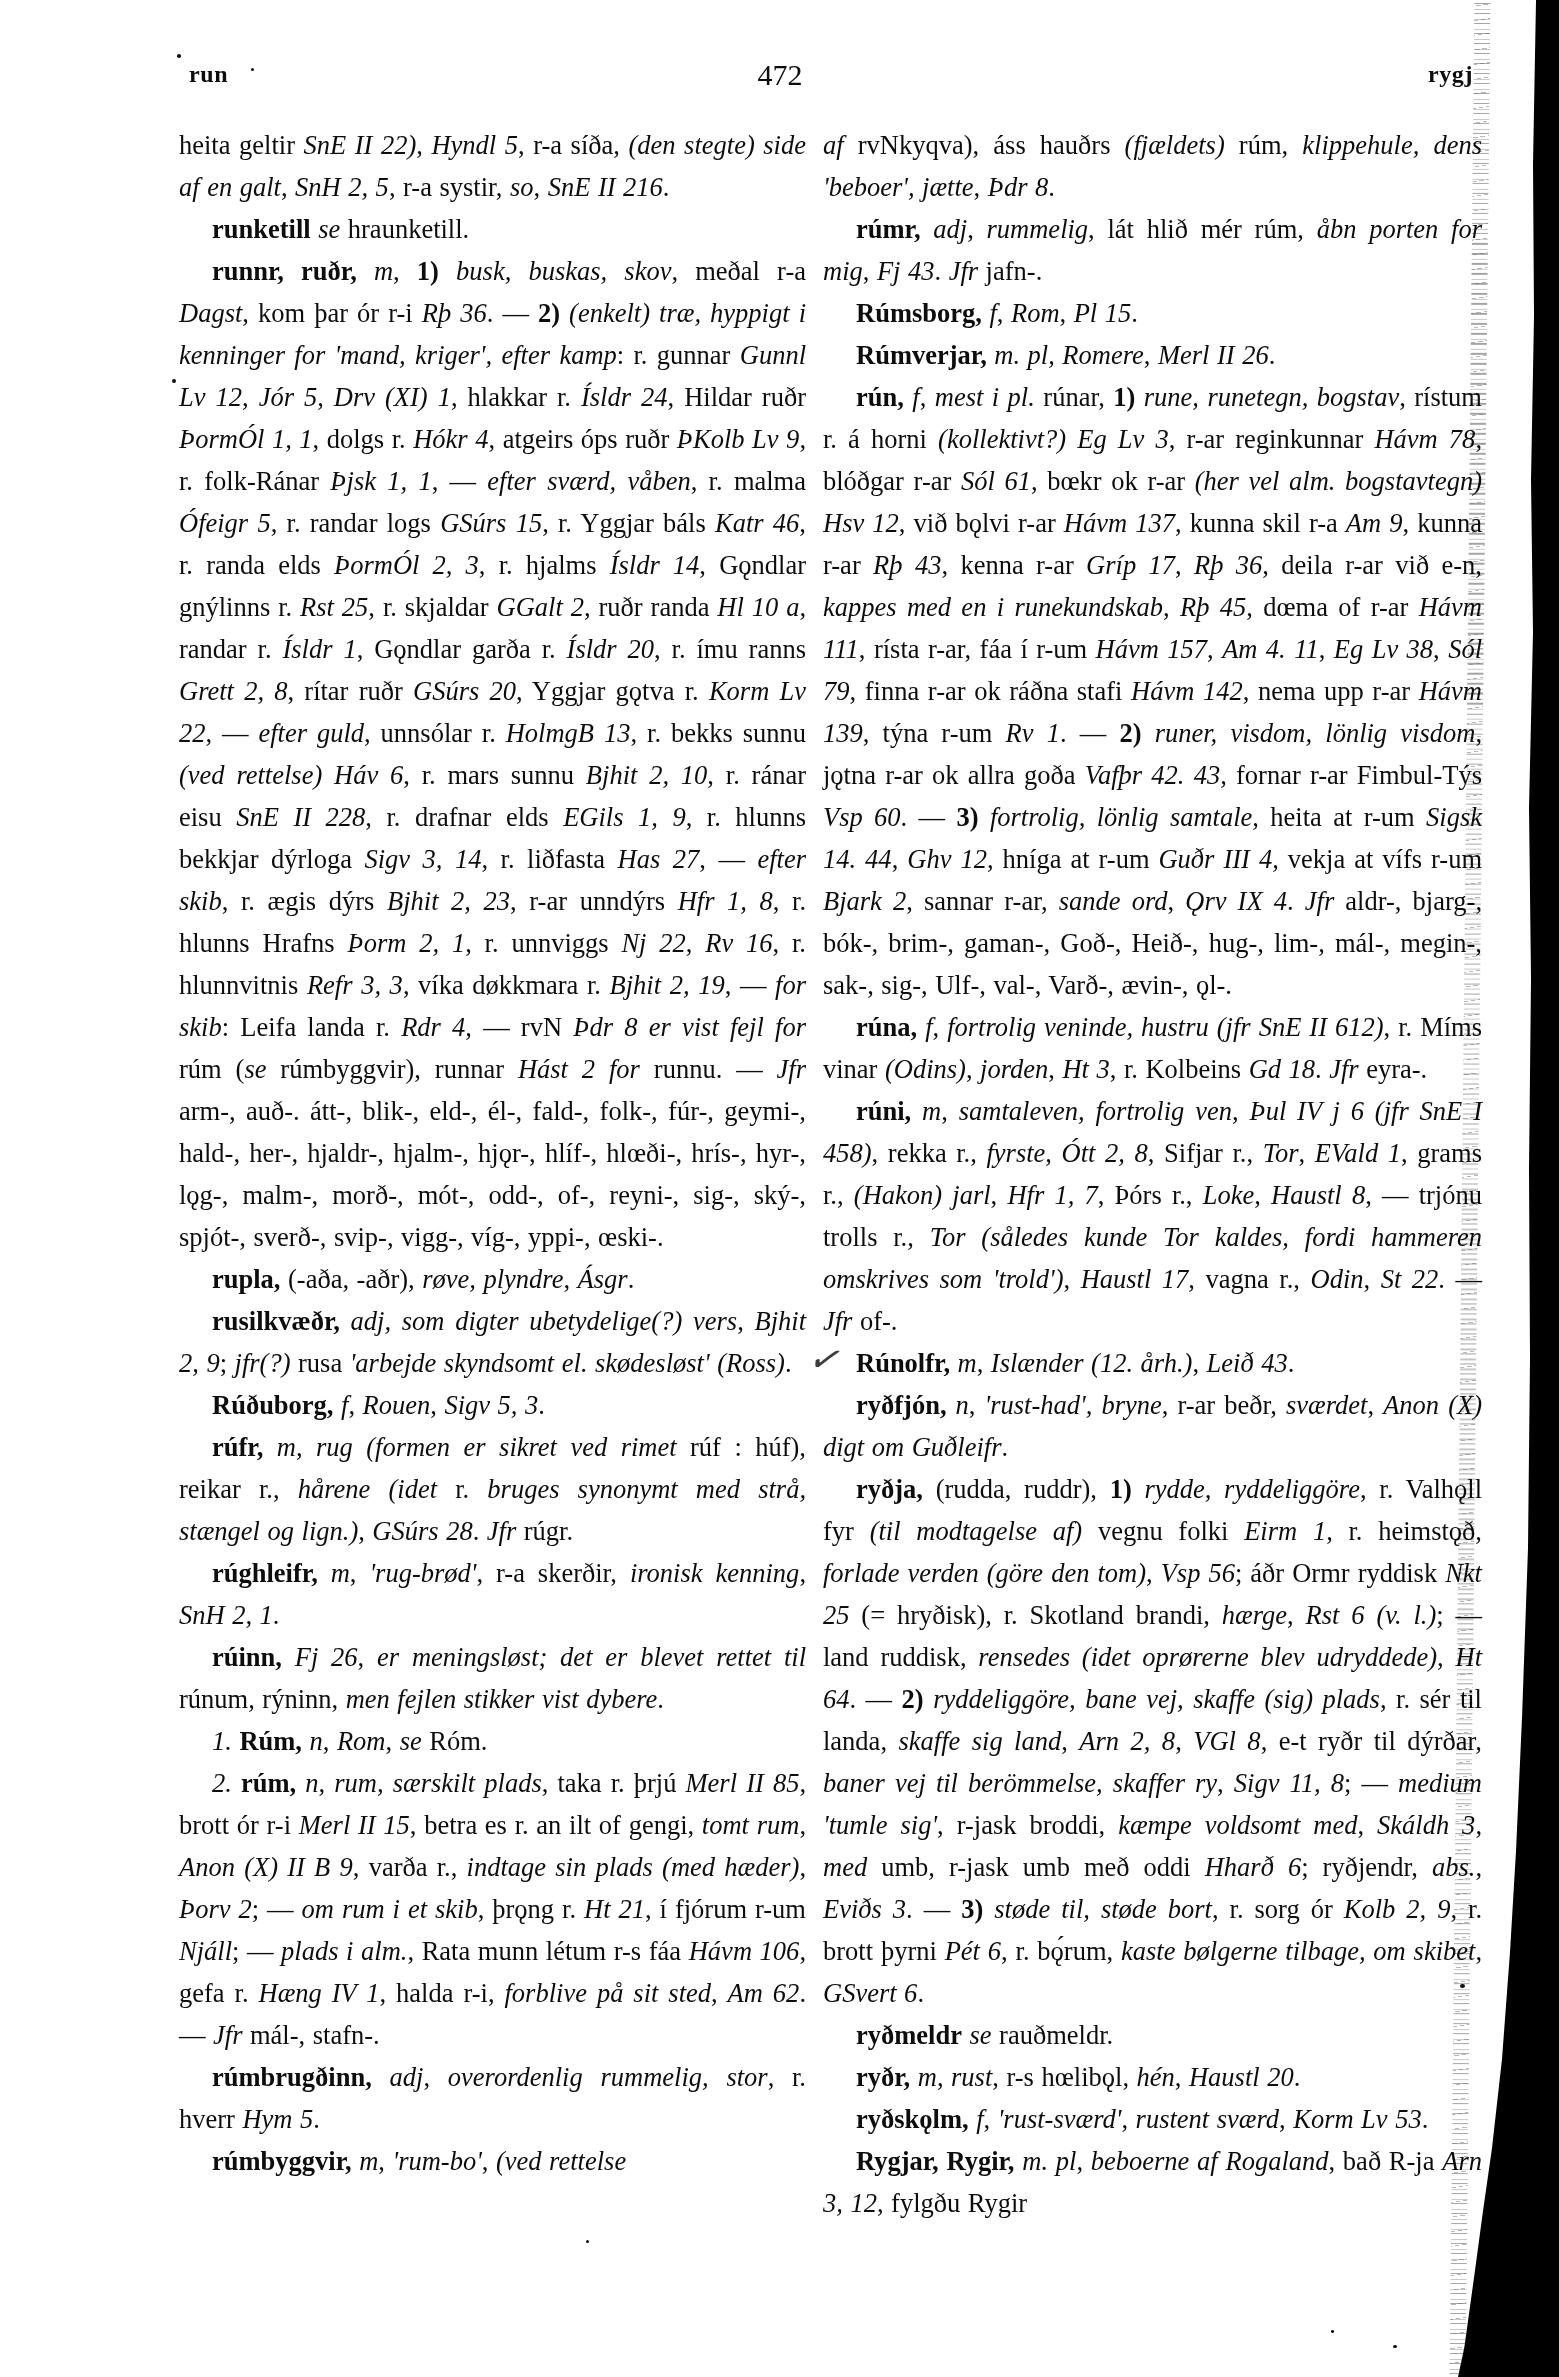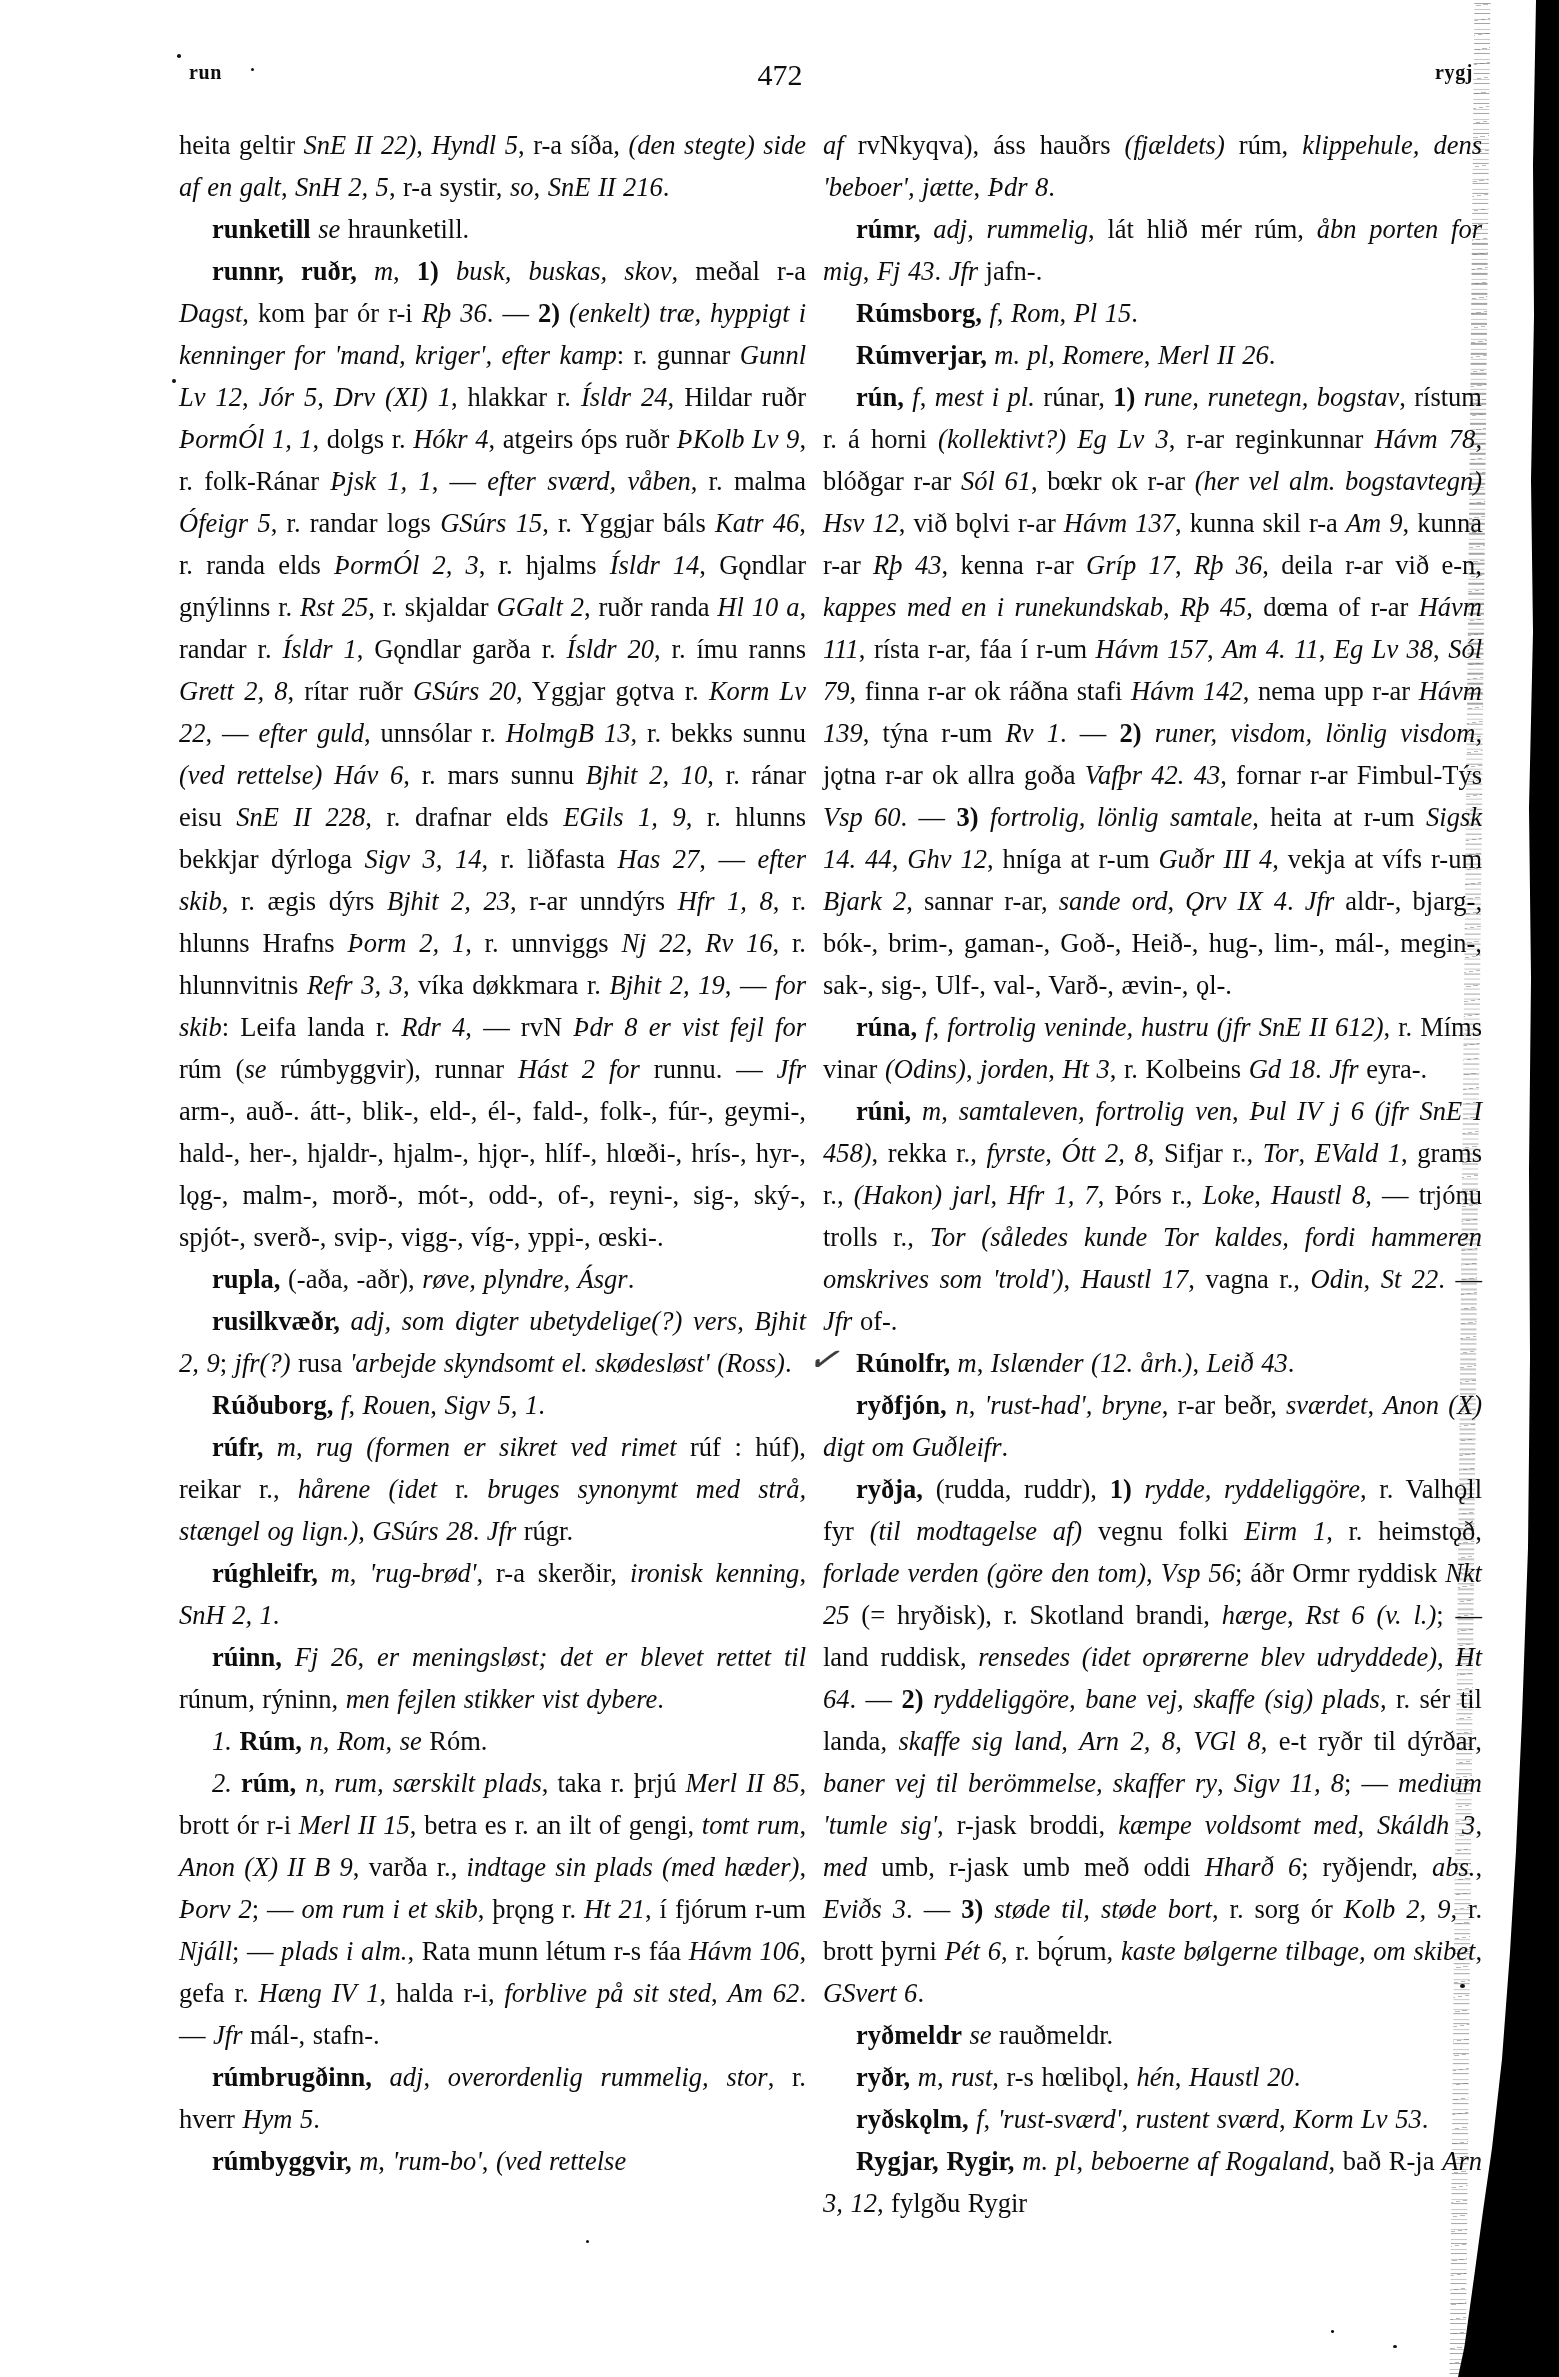--- a/index.html
+++ b/index.html
@@ -7,21 +7,21 @@
     position:relative;
     width:1560px; height:2377px;
     background:#ffffff;
     color:#0d0d0d;
     font-family:"Liberation Serif","DejaVu Serif",serif;
     overflow:hidden;
   }
   
   .runhead-word {
     position:absolute; top:61px;
-    font-size:20px; font-weight:bold; letter-spacing:0.6px;
+    font-size:24px; font-weight:bold; letter-spacing:0.6px;
   }
   .runhead-left  { left:189px; }
   .runhead-right { right:87px;font-family:Liberation Serif, serif; }
   .runhead-num   {
     position:absolute; top:58px; left:0; width:1560px;
     text-align:center; font-size:30px; font-weight:normal;
   }
   
   .col {
     position:absolute; top:124px;
@@ -77,21 +77,21 @@
   <span class="runhead-num">472</span>
 
   <span class="runhead-word runhead-right">rygj</span>
 
   <div class="col col-left">
       <p class="entry">heita geltir <i>SnE II 22)</i>, <i>Hyndl 5</i>, r-a síða, <i>(den stegte) side af en galt</i>, <i>SnH 2, 5</i>, r-a systir, <i>so</i>, <i>SnE II 216</i>.</p>
       <p class="entry ind"><b>runketill</b> <i>se</i> hraunketill.</p>
       <p class="entry ind"><b>runnr, ruðr,</b> <i>m</i>, <b>1)</b> <i>busk, buskas, skov</i>, meðal r-a <i>Dagst</i>, kom þar ór r-i <i>Rþ 36</i>. — <b>2)</b> <i>(enkelt) træ, hyppigt i kenninger for 'mand, kriger', efter kamp</i>: r. gunnar <i>Gunnl Lv 12</i>, <i>Jór 5</i>, <i>Drv (XI) 1</i>, hlakkar r. <i>Ísldr 24</i>, Hildar ruðr <i>ÞormÓl 1, 1</i>, dolgs r. <i>Hókr 4</i>, atgeirs óps ruðr <i>ÞKolb Lv 9</i>, r. folk-Ránar <i>Þjsk 1, 1</i>, — <i>efter sværd, våben</i>, r. malma <i>Ófeigr 5</i>, r. randar logs <i>GSúrs 15</i>, r. Yggjar báls <i>Katr 46</i>, r. randa elds <i>ÞormÓl 2, 3</i>, r. hjalms <i>Ísldr 14</i>, Gǫndlar gnýlinns r. <i>Rst 25</i>, r. skjaldar <i>GGalt 2</i>, ruðr randa <i>Hl 10 a</i>, randar r. <i>Ísldr 1</i>, Gǫndlar garða r. <i>Ísldr 20</i>, r. ímu ranns <i>Grett 2, 8</i>, rítar ruðr <i>GSúrs 20</i>, Yggjar gǫtva r. <i>Korm Lv 22</i>, — <i>efter guld</i>, unnsólar r. <i>HolmgB 13</i>, r. bekks sunnu <i>(ved rettelse) Háv 6</i>, r. mars sunnu <i>Bjhit 2, 10</i>, r. ránar eisu <i>SnE II 228</i>, r. drafnar elds <i>EGils 1, 9</i>, r. hlunns bekkjar dýrloga <i>Sigv 3, 14</i>, r. liðfasta <i>Has 27</i>, — <i>efter skib</i>, r. ægis dýrs <i>Bjhit 2, 23</i>, r-ar unndýrs <i>Hfr 1, 8</i>, r. hlunns Hrafns <i>Þorm 2, 1</i>, r. unnviggs <i>Nj 22</i>, <i>Rv 16</i>, r. hlunnvitnis <i>Refr 3, 3</i>, víka døkkmara r. <i>Bjhit 2, 19</i>, — <i>for skib</i>: Leifa landa r. <i>Rdr 4</i>, — rvN <i>Þdr 8</i> <i>er vist fejl for</i> rúm (<i>se</i> rúmbyggvir), runnar <i>Hást 2</i> <i>for</i> runnu. — <i>Jfr</i> arm-, auð-. átt-, blik-, eld-, él-, fald-, folk-, fúr-, geymi-, hald-, her-, hjaldr-, hjalm-, hjǫr-, hlíf-, hlœði-, hrís-, hyr-, lǫg-, malm-, morð-, mót-, odd-, of-, reyni-, sig-, ský-, spjót-, sverð-, svip-, vigg-, víg-, yppi-, œski-.</p>
       <p class="entry ind"><b>rupla,</b> (-aða, -aðr), <i>røve, plyndre</i>, <i>Ásgr</i>.</p>
       <p class="entry ind"><b>rusilkvæðr,</b> <i>adj, som digter ubetydelige(?) vers</i>, <i>Bjhit 2, 9</i>; <i>jfr(?)</i> rusa <i>'arbejde skyndsomt el. skødesløst' (Ross)</i>.</p>
-      <p class="entry ind"><b>Rúðuborg,</b> <i>f</i>, <i>Rouen</i>, <i>Sigv 5, 1</i>.</p>
+      <p class="entry ind"><b>Rúðuborg,</b> <i>f</i>, <i>Rouen</i>, <i>Sigv 5, 3</i>.</p>
       <p class="entry ind"><b>rúfr,</b> <i>m</i>, <i>rug (formen er sikret ved rimet</i> rúf : húf), reikar r., <i>hårene (idet</i> r. <i>bruges synonymt med strå, stængel og lign.)</i>, <i>GSúrs 28</i>. <i>Jfr</i> rúgr.</p>
       <p class="entry ind"><b>rúghleifr,</b> <i>m</i>, <i>'rug-brød'</i>, r-a skerðir, <i>ironisk kenning</i>, <i>SnH 2, 1</i>.</p>
       <p class="entry ind"><b>rúinn,</b> <i>Fj 26</i>, <i>er meningsløst; det er blevet rettet til</i> rúnum, rýninn, <i>men fejlen stikker vist dybere</i>.</p>
       <p class="entry ind"><i>1.</i> <b>Rúm,</b> <i>n</i>, <i>Rom</i>, <i>se</i> Róm.</p>
       <p class="entry ind"><i>2.</i> <b>rúm,</b> <i>n</i>, <i>rum, særskilt plads</i>, taka r. þrjú <i>Merl II 85</i>, brott ór r-i <i>Merl II 15</i>, betra es r. an ilt of gengi, <i>tomt rum</i>, <i>Anon (X) II B 9</i>, varða r., <i>indtage sin plads (med hæder)</i>, <i>Þorv 2</i>; — <i>om rum i et skib</i>, þrǫng r. <i>Ht 21</i>, í fjórum r-um <i>Njáll</i>; — <i>plads i alm.</i>, Rata munn létum r-s fáa <i>Hávm 106</i>, gefa r. <i>Hæng IV 1</i>, halda r-i, <i>forblive på sit sted</i>, <i>Am 62</i>. — <i>Jfr</i> mál-, stafn-.</p>
       <p class="entry ind"><b>rúmbrugðinn,</b> <i>adj</i>, <i>overordenlig rummelig, stor</i>, r. hverr <i>Hym 5</i>.</p>
       <p class="entry ind"><b>rúmbyggvir,</b> <i>m</i>, <i>'rum-bo'</i>, <i>(ved rettelse</i></p>
     </div>
 
   <div class="col col-right">

